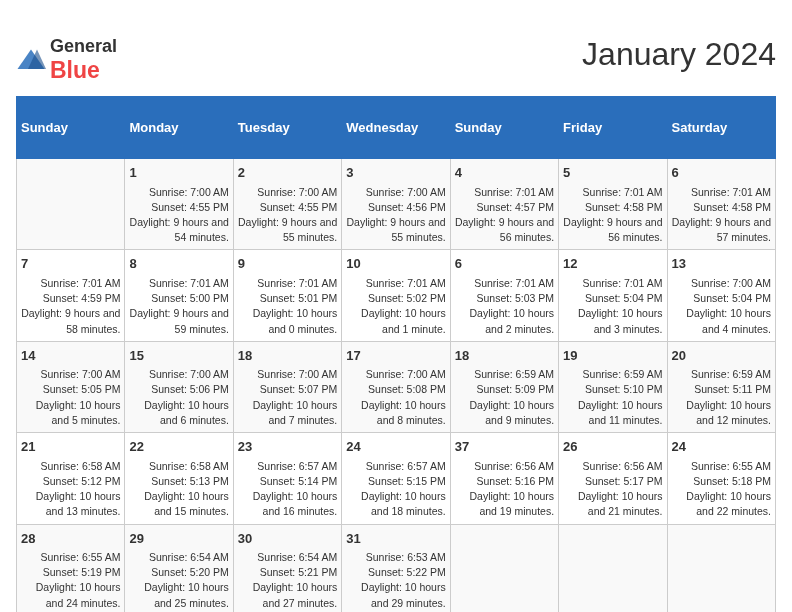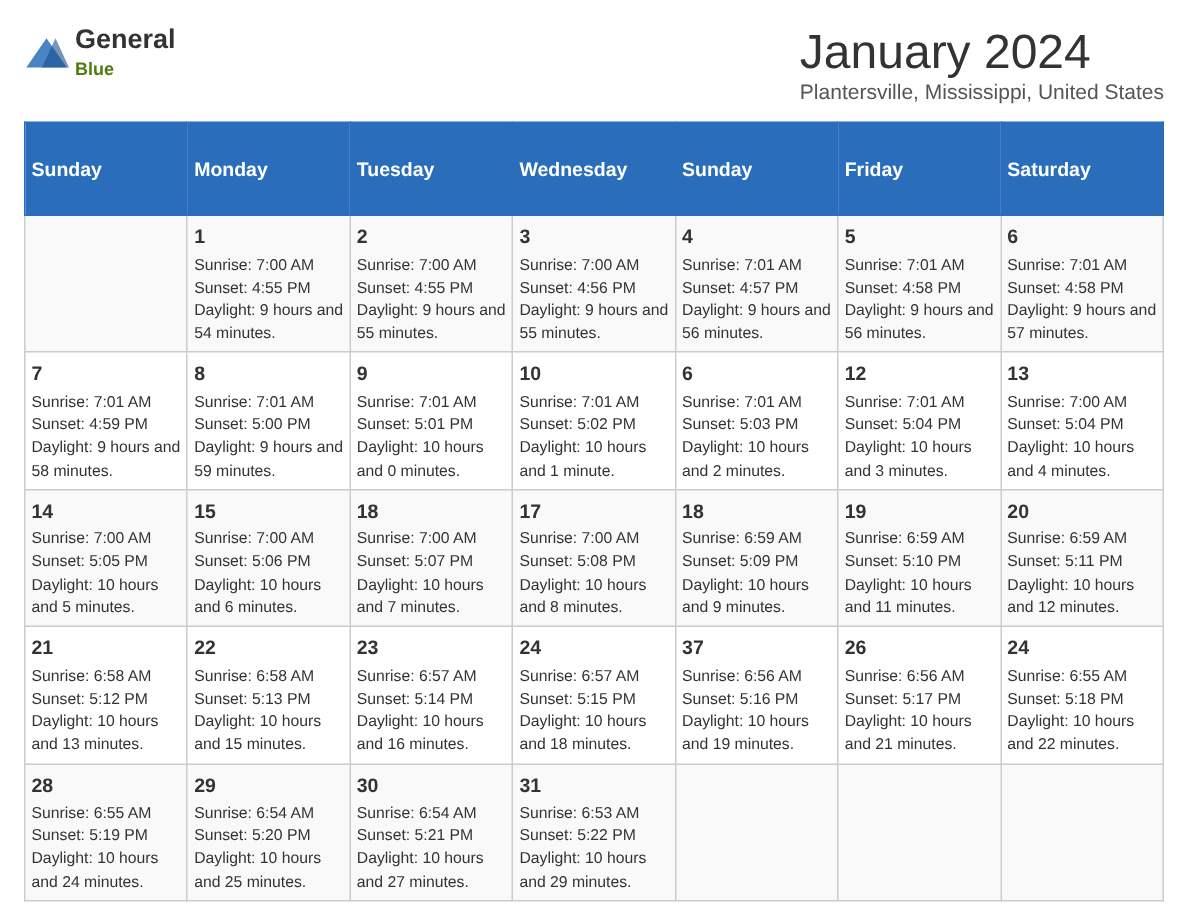--- a/index.html
+++ b/index.html
@@ -8,35 +8,36 @@
       background: #fff;
       width: 792px;
       min-height: 612px;
       padding: 16px;
     }
     .header {
       display: flex;
       justify-content: space-between;
       align-items: flex-start;
       margin-bottom: 12px;
+      margin-top: 20px;
     }
     .logo {
       display: flex;
       align-items: center;
       gap: 4px;
     }
     .logo-text-general {
       font-size: 18px;
       font-weight: bold;
       color: #333;
     }
     .logo-text-blue {
-      font-size: 12px;
-      font-weight: bold;
-      color: #4d7c0f;
+      font-size: 23px;
+      font-weight: bold;
+      color: #ef4444;
     }
     .logo-icon {
       width: 30px;
       height: 24px;
     }
     .title-block {
       text-align: left;
     }
     .month-title {
       font-size: 32px;
@@ -73,20 +74,21 @@
     tbody tr td .day-num {
       font-size: 13px;
       font-weight: bold;
       display: block;
       margin-bottom: 2px;
     }
     tbody tr td .day-info {
       font-size: 10.5px;
       color: #333;
       line-height: 1.45;
+      text-align: right;
     }
     tbody tr:nth-child(odd) td {
       background-color: #f9f9f9;
     }
     tbody tr:nth-child(even) td {
       background-color: #fff;
     }
     .empty { background-color: #f9f9f9 !important; }
   </style>
 </head>
@@ -98,21 +100,20 @@
       <polygon points="20,2 38,28 2,28" fill="#2a6ebb" opacity="0.85"></polygon>
       <polygon points="28,2 40,28 16,28" fill="#1a4e8c" opacity="0.6"></polygon>
     </svg>
     <div>
       <span class="logo-text-general">General</span><br>
       <span class="logo-text-blue">Blue</span>
     </div>
   </div>
   <div class="title-block">
     <div class="month-title">January 2024</div>
-    <div class="location-title">Plantersville, Mississippi, United States</div>
   </div>
 </div>
 
 <table>
   <thead>
     <tr>
     <th>Sunday</th>
         <th>Monday</th>
         <th>Tuesday</th>
         <th>Wednesday</th>

